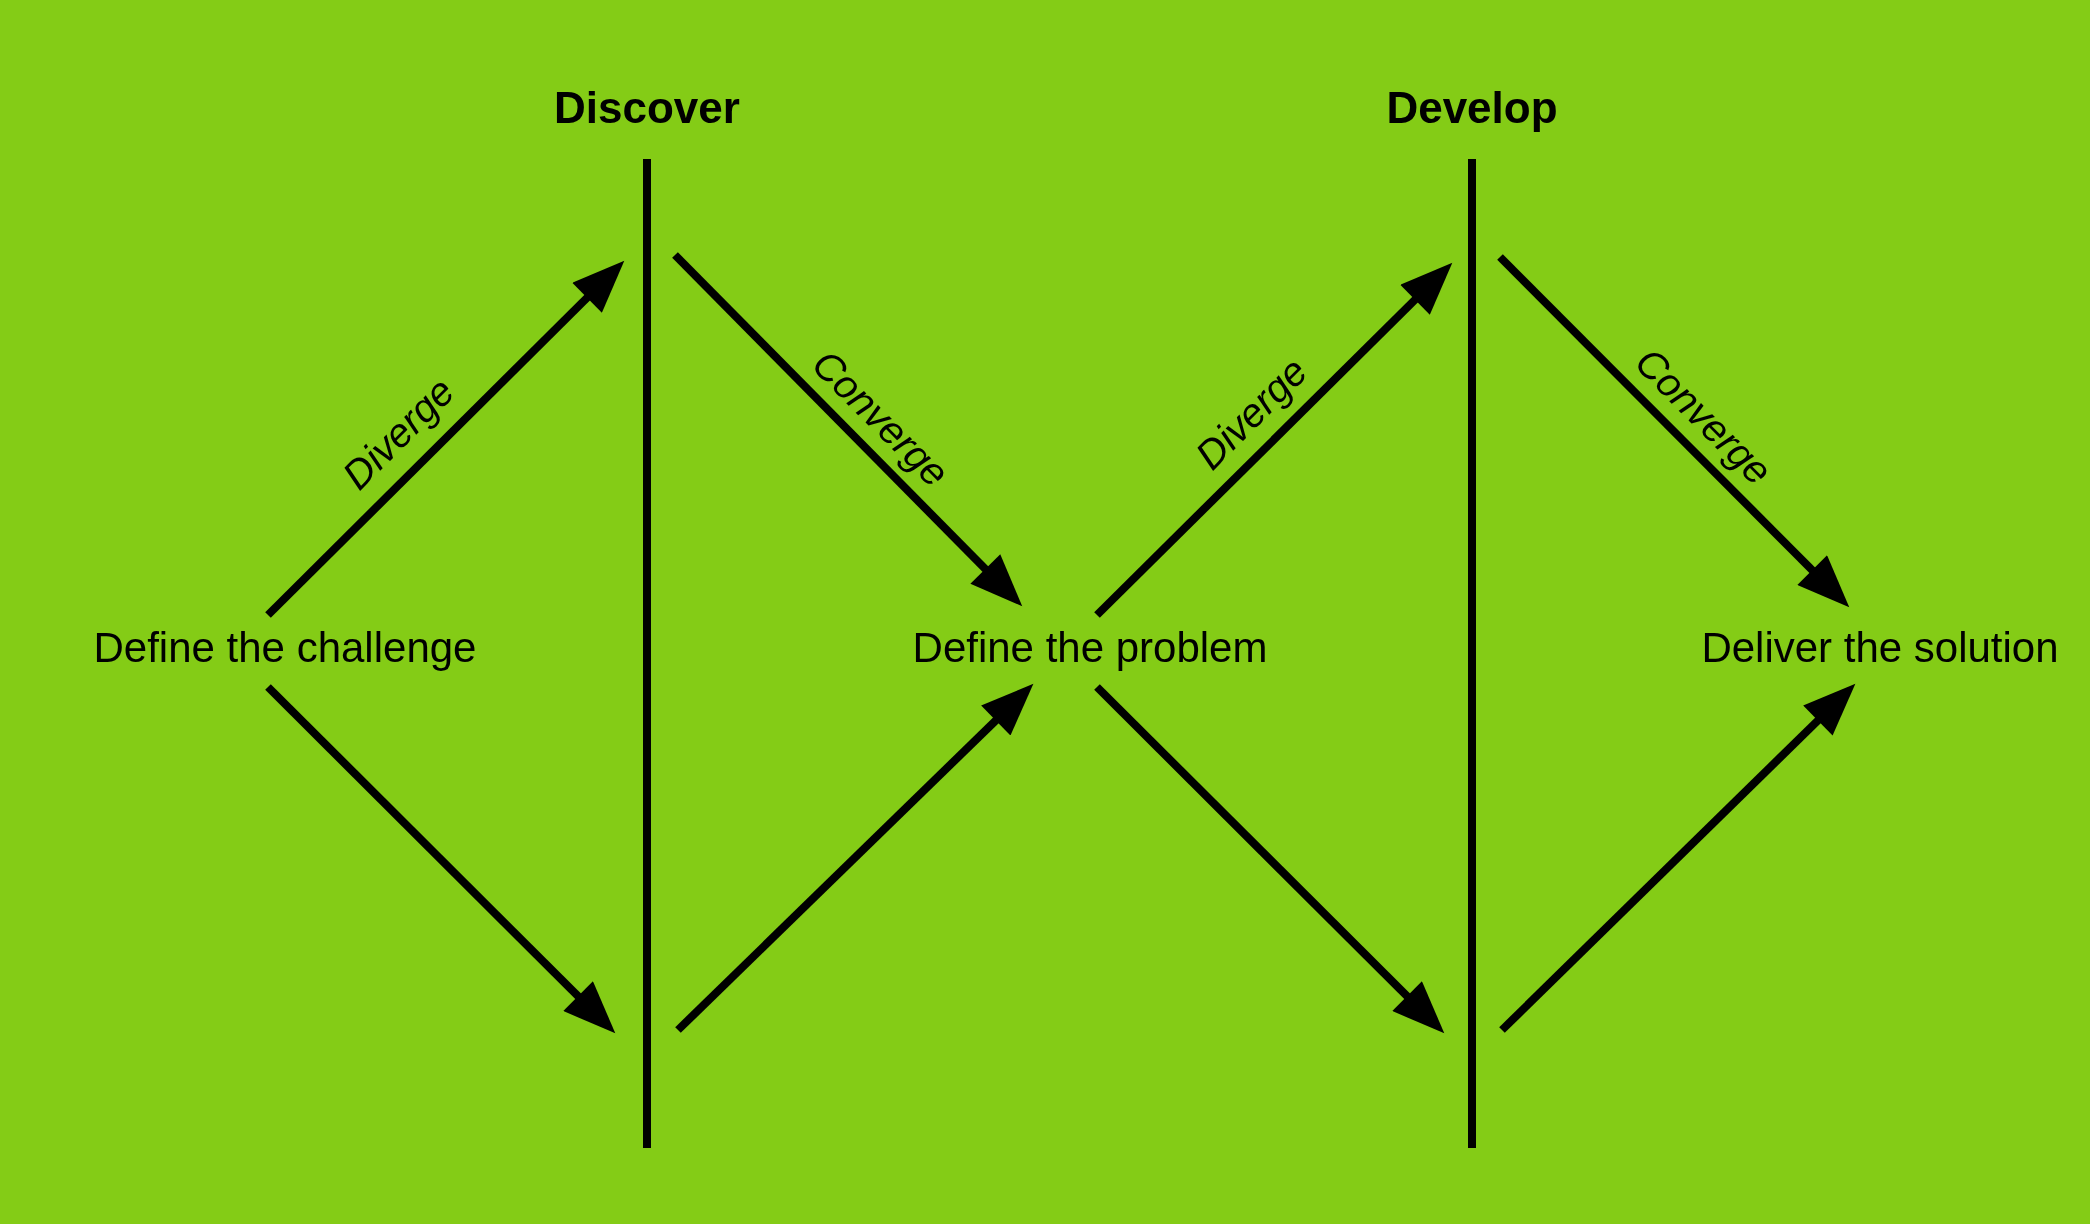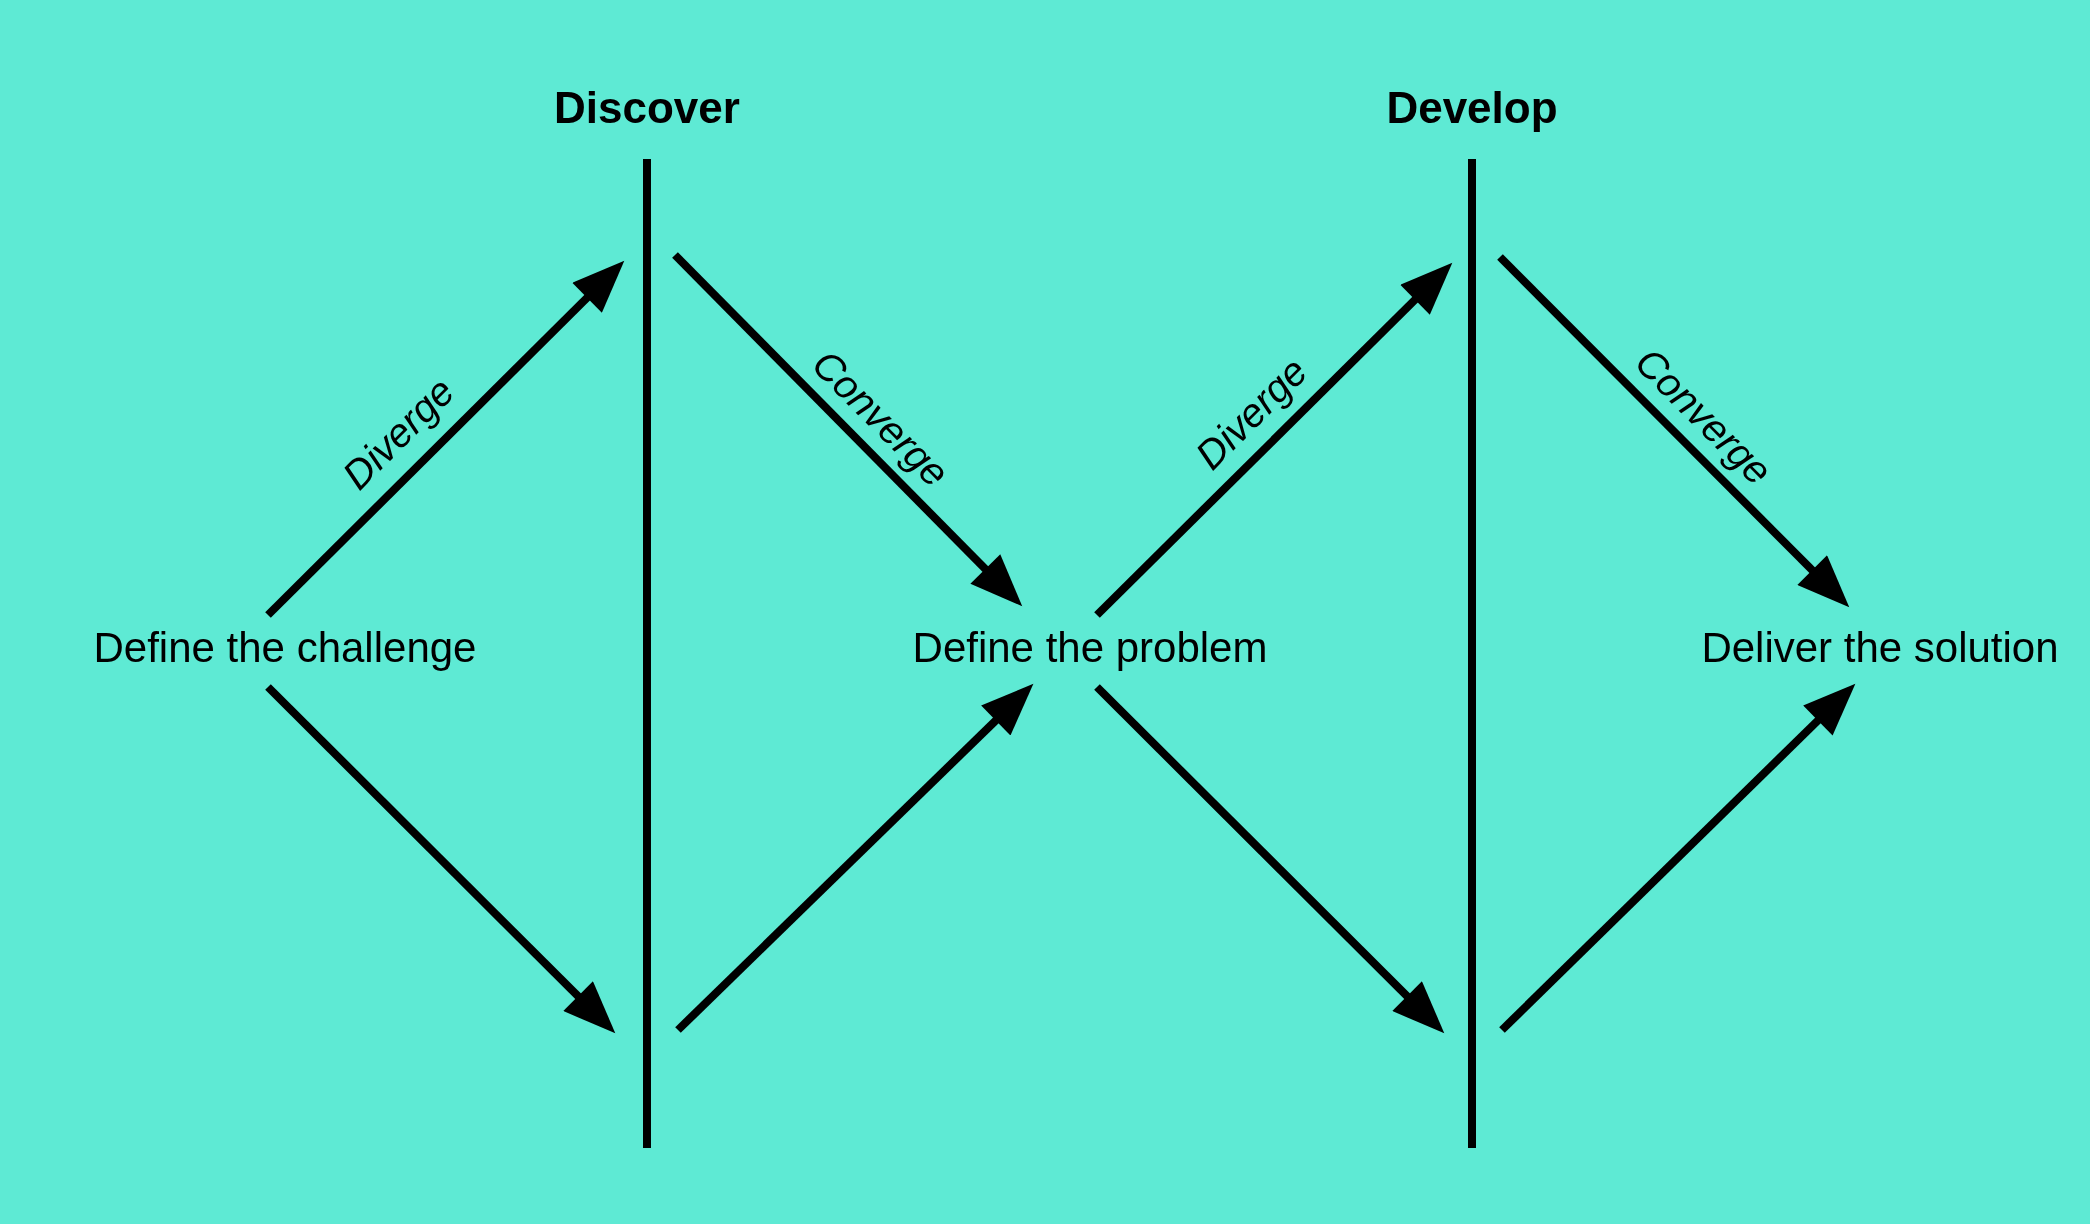--- a/index.html
+++ b/index.html
@@ -4,21 +4,21 @@
 <style>
   html, body {
     margin: 0;
     padding: 0;
     background: #ffffff;
   }
   .canvas {
     position: relative;
     width: 2090px;
     height: 1224px;
-    background: #5eead4;
+    background: #84cc16;
     font-family: "Liberation Sans", sans-serif;
     overflow: hidden;
   }
   svg { display: block; }
   .phase-title {
     font-family: "Liberation Sans", sans-serif;
     font-size: 44px;
     font-weight: bold;
     fill: #000000;
   }

